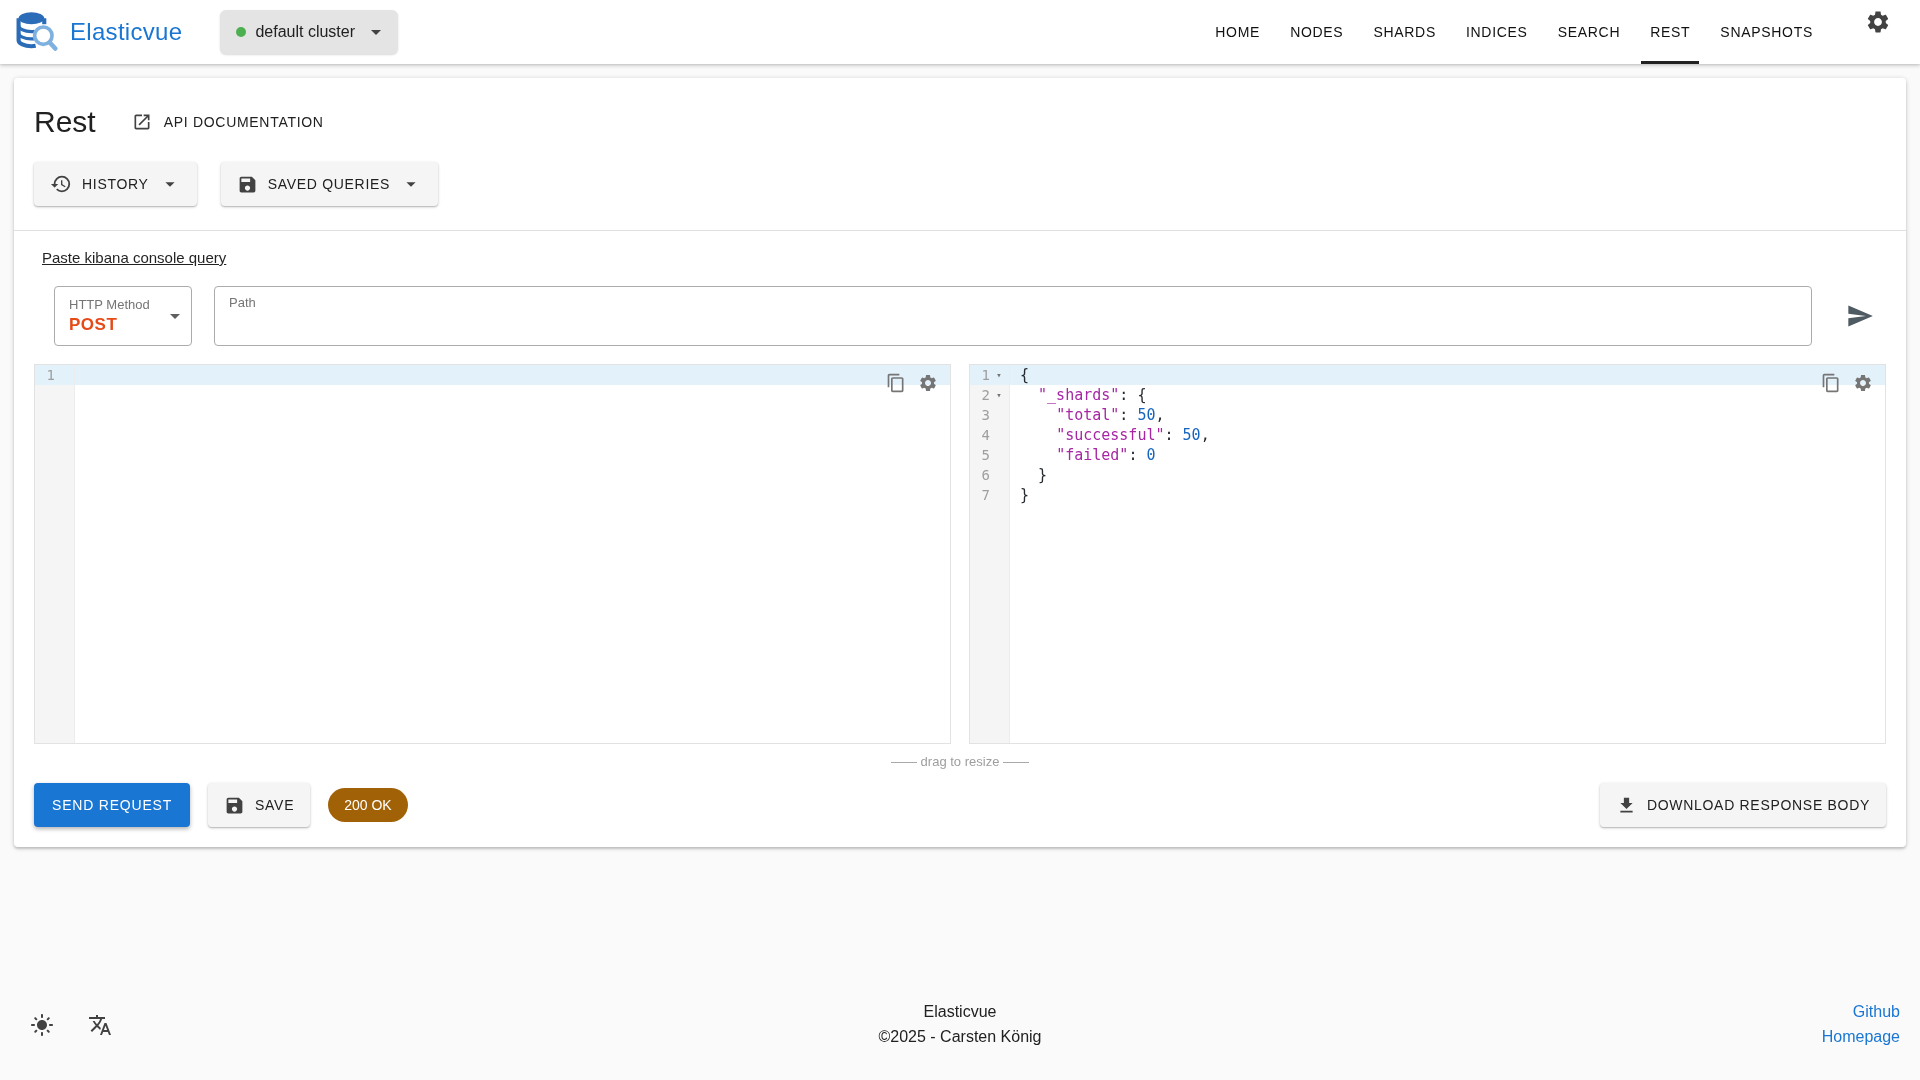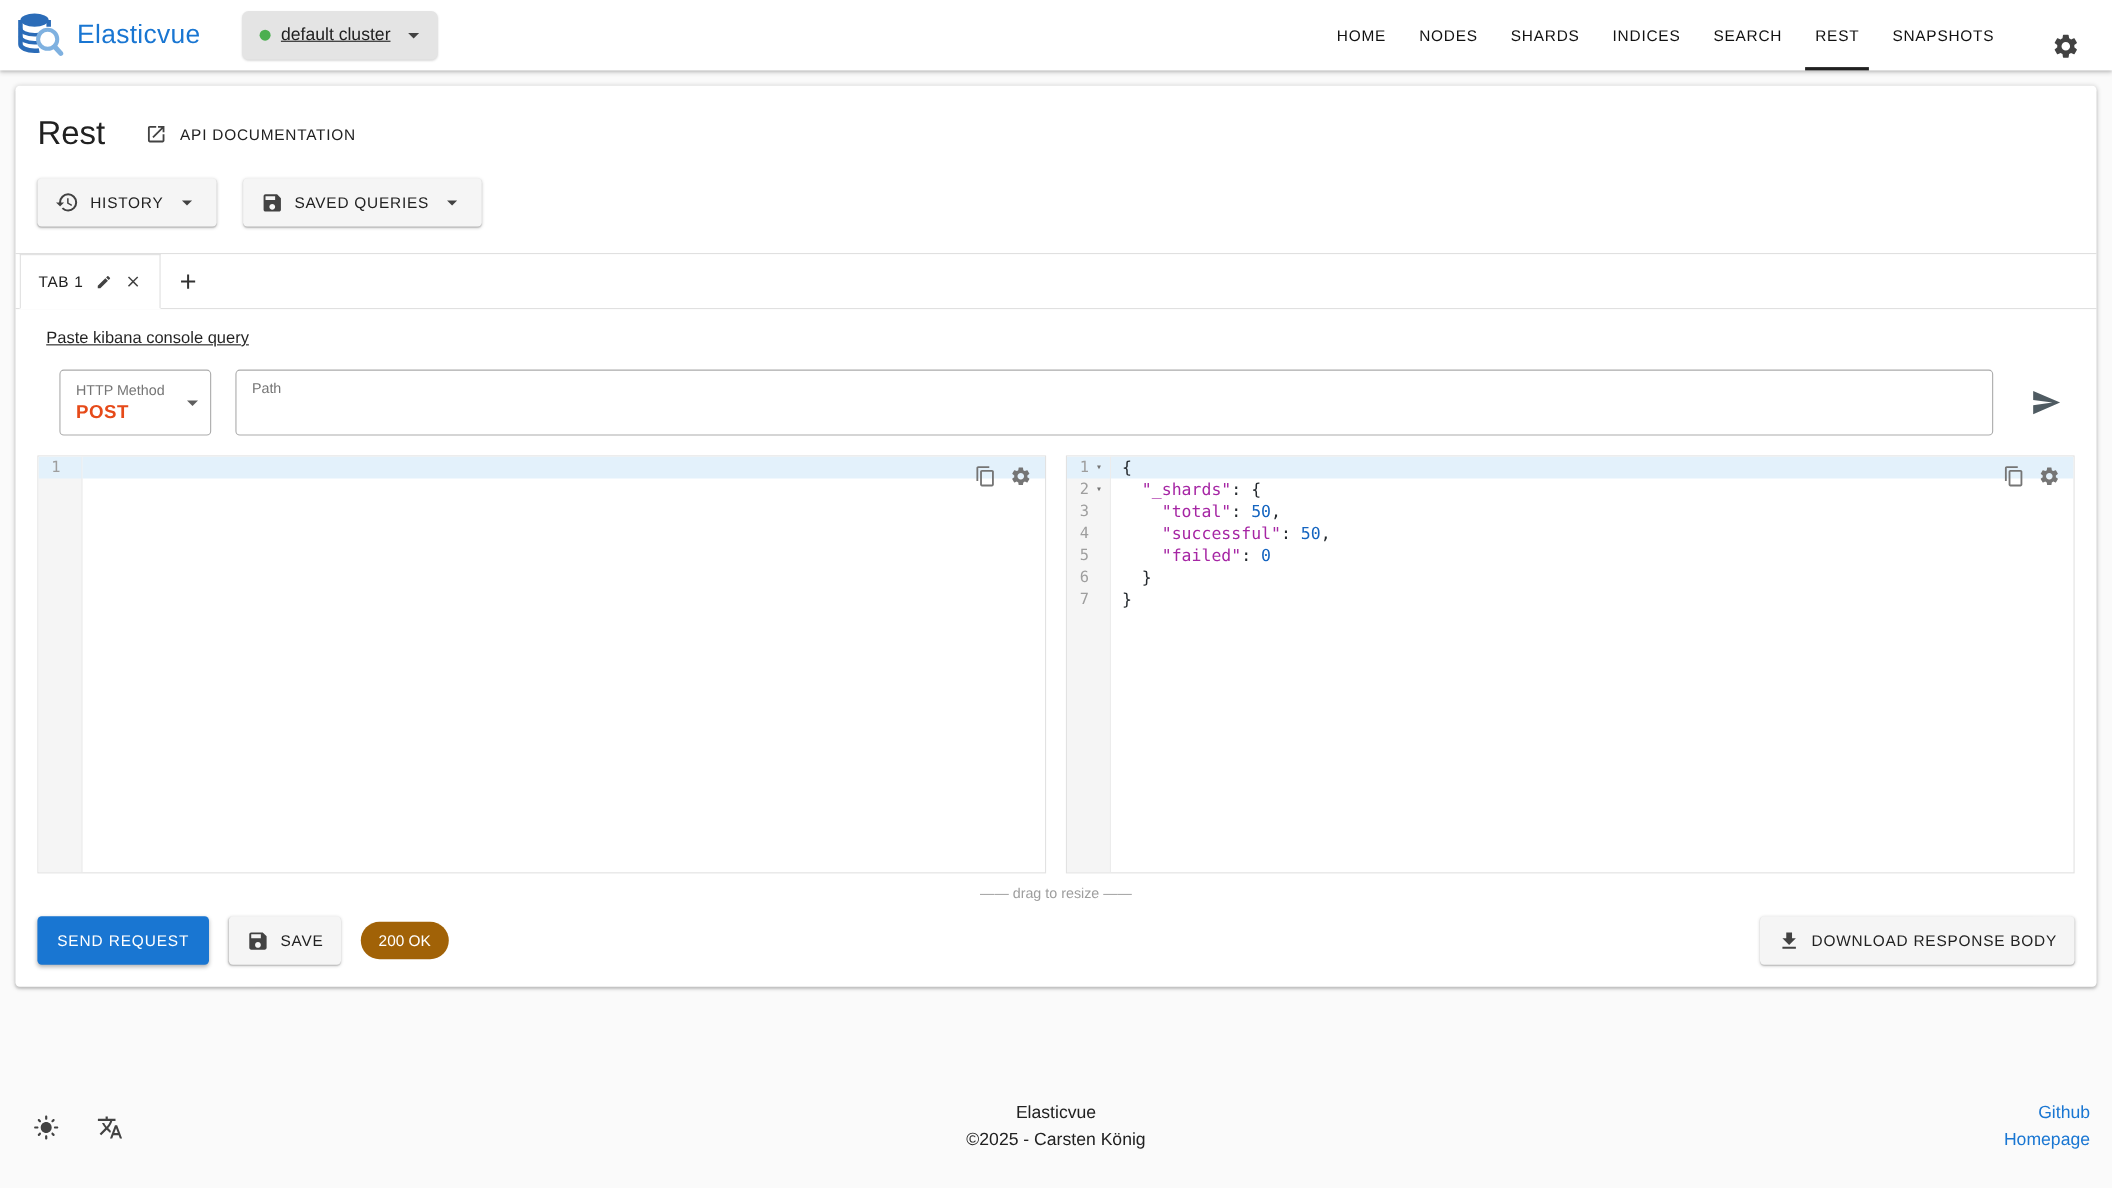--- a/index.html
+++ b/index.html
@@ -41,24 +41,23 @@
     border: none;
     border-radius: 6px;
     height: 44px;
     padding: 0 10px 0 16px;
     font-family: inherit;
     font-size: 16px;
     font-weight: 500;
     color: #212121;
     cursor: pointer;
     box-shadow: 0 1px 2px rgba(0,0,0,0.15);
-    text-decoration: underline;
   }
   .status-dot { width:10px; height:10px; border-radius:50%; background:#4caf50; }
-  .nav-right { margin-left:auto; display:flex; align-items:flex-end; height:100%; }
+  .nav-right { margin-left:auto; display:flex; align-items:flex-start; height:100%; }
   .nav-item {
     height: 100%;
     display: flex;
     align-items: center;
     padding: 0 15px;
     font-size: 14px;
     font-weight: 500;
     letter-spacing: 0.7px;
     color: #111;
     text-decoration: none;
@@ -334,40 +333,20 @@
       <span>SAVED QUERIES</span>
       <svg width="22" height="22" viewBox="0 0 24 24" fill="currentColor">
           <path d="M7 10l5 5 5-5z"></path>
         </svg>
     </button>
     <div class="toolbar-spacer"></div>
   </div>
 
   <div class="divider"></div>
 
-  <div class="tabstrip">
-    <div class="tab">
-      <span>TAB 1</span>
-      <span class="ticon">
-        <svg width="15" height="15" viewBox="0 0 24 24" fill="currentColor">
-            <path d="M3 17.25V21h3.75L17.81 9.94l-3.75-3.75L3 17.25zM20.71 7.04c.39-.39.39-1.02 0-1.41l-2.34-2.34c-.39-.39-1.02-.39-1.41 0l-1.83 1.83 3.75 3.75 1.83-1.83z"></path>
-          </svg>
-      </span>
-      <span class="ticon">
-        <svg width="16" height="16" viewBox="0 0 24 24" fill="currentColor">
-            <path d="M19 6.41 17.59 5 12 10.59 6.41 5 5 6.41 10.59 12 5 17.59 6.41 19 12 13.41 17.59 19 19 17.59 13.41 12z"></path>
-          </svg>
-      </span>
-    </div>
-    <button class="add-tab">
-      <svg width="22" height="22" viewBox="0 0 24 24" fill="currentColor">
-          <path d="M19 13h-6v6h-2v-6H5v-2h6V5h2v6h6v2z"></path>
-        </svg>
-    </button>
-  </div>
 
   <div class="tab-content">
 
     <a class="kibana-link">Paste kibana console query</a>
 
     <div class="form-row">
       <div class="field field-method">
         <span class="field-label">HTTP Method</span>
         <span class="method-value" id="method-value" style="color: rgb(230, 74, 25);">POST</span>
         <span class="field-caret">

